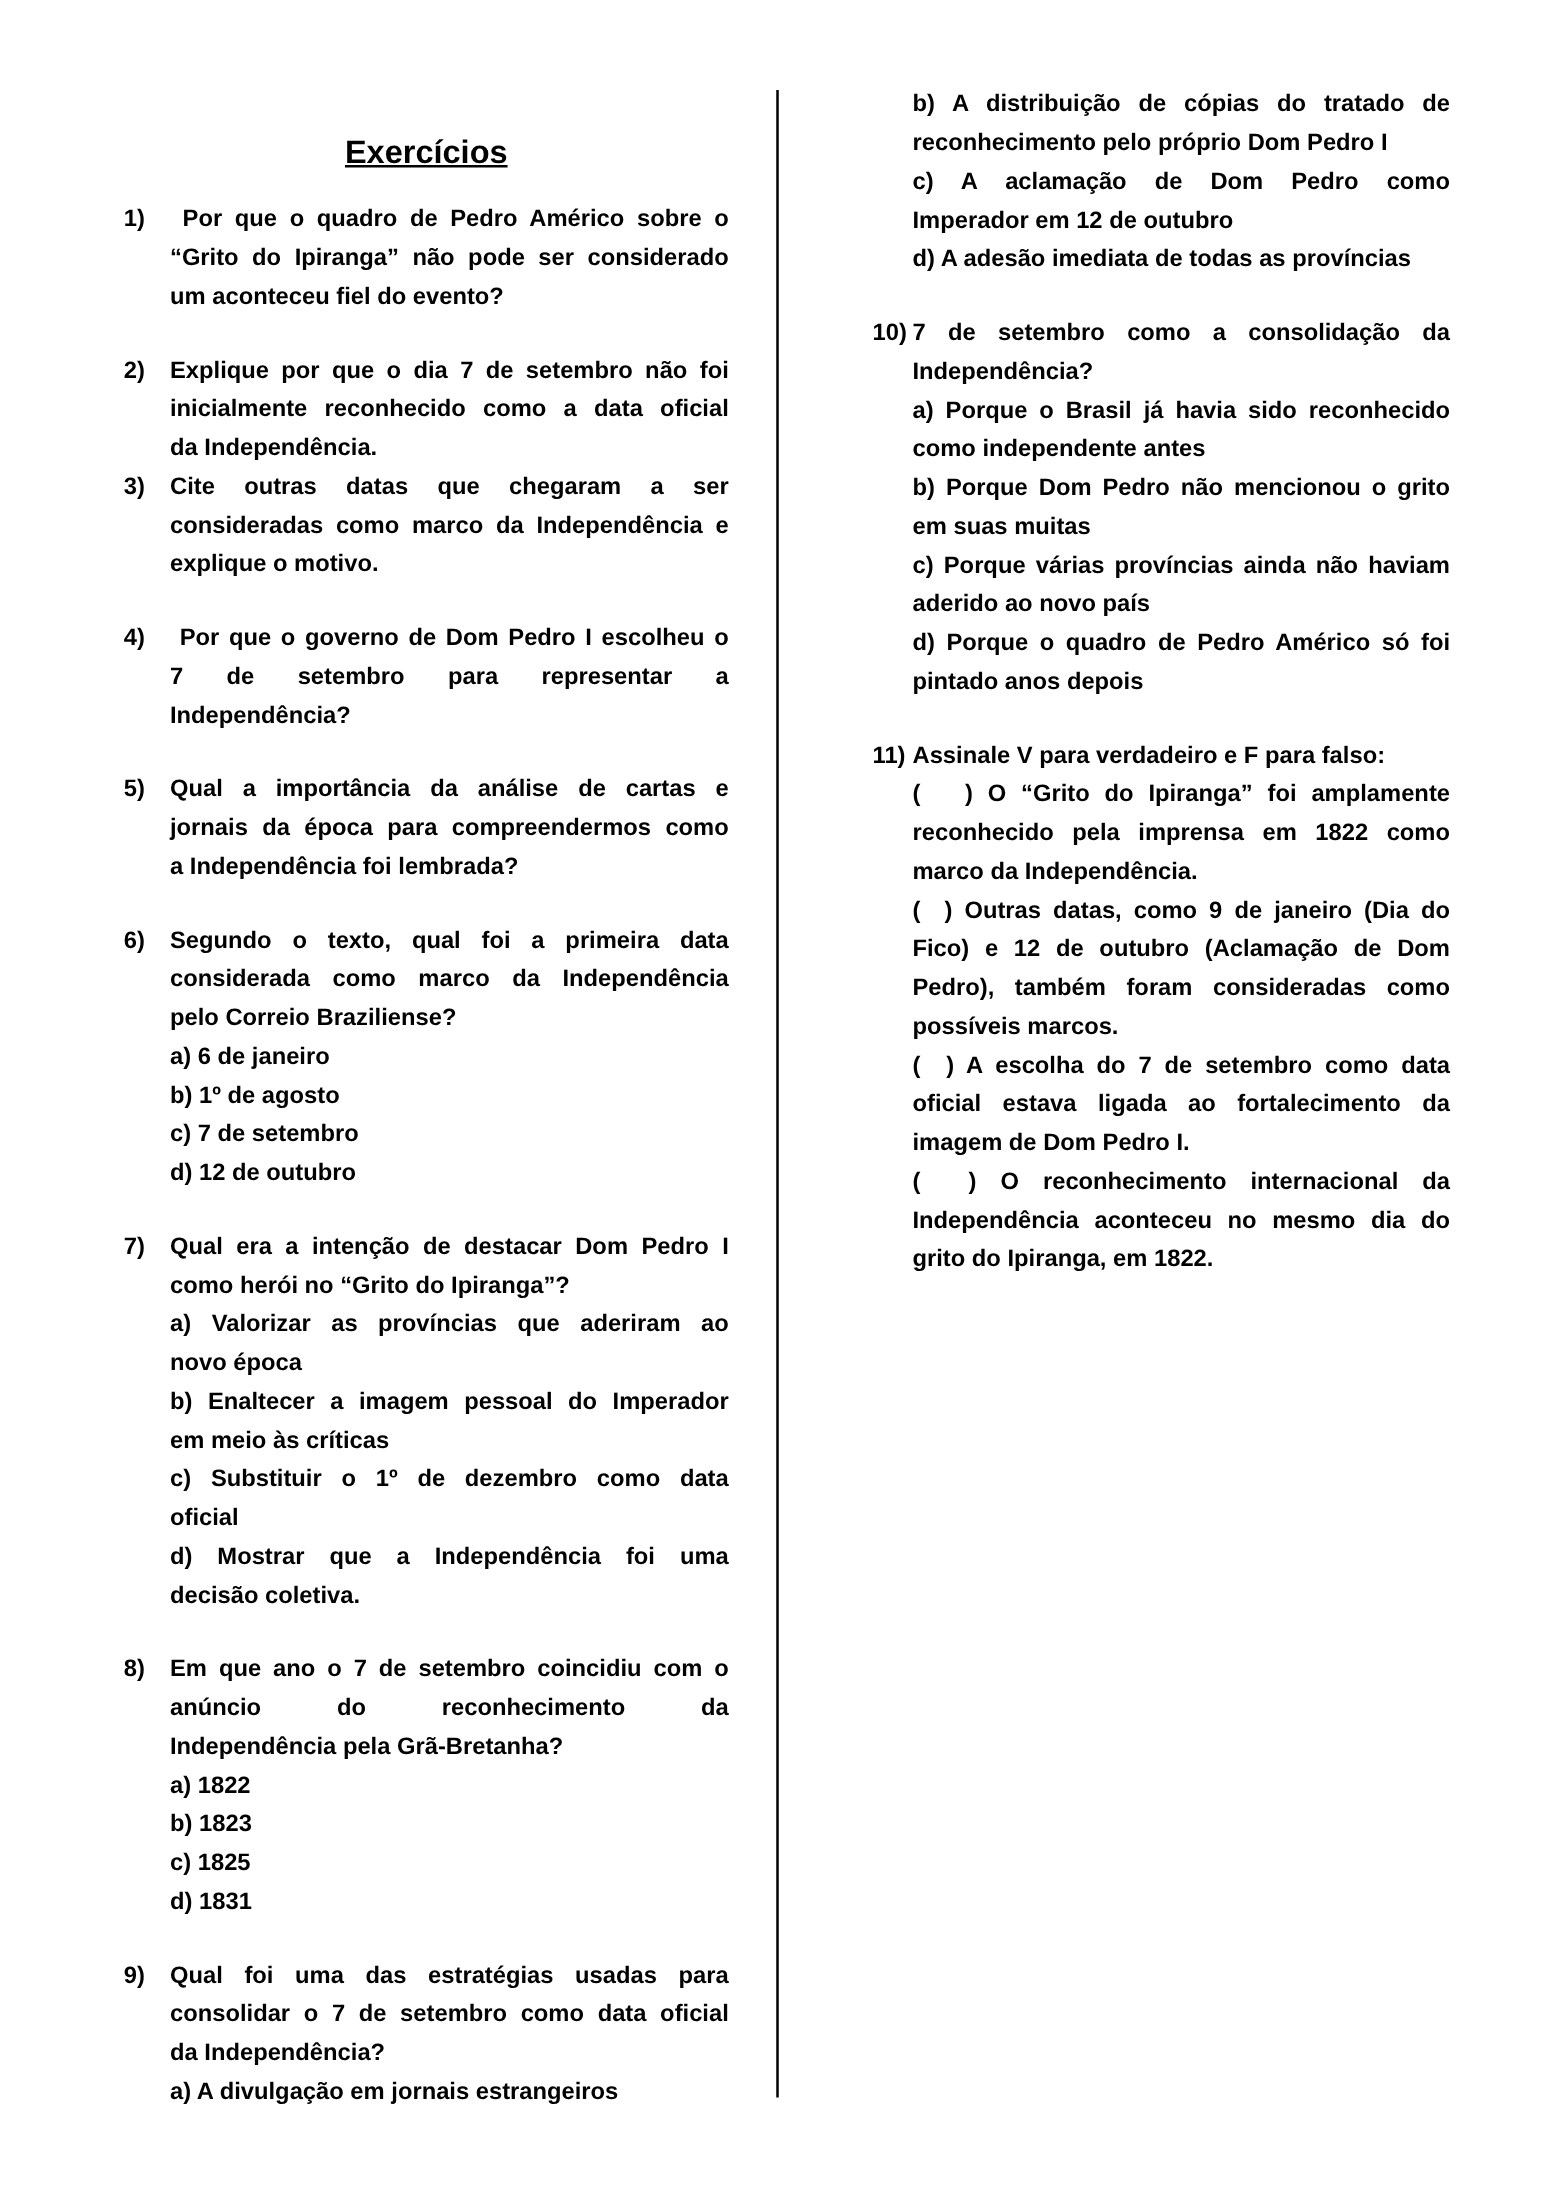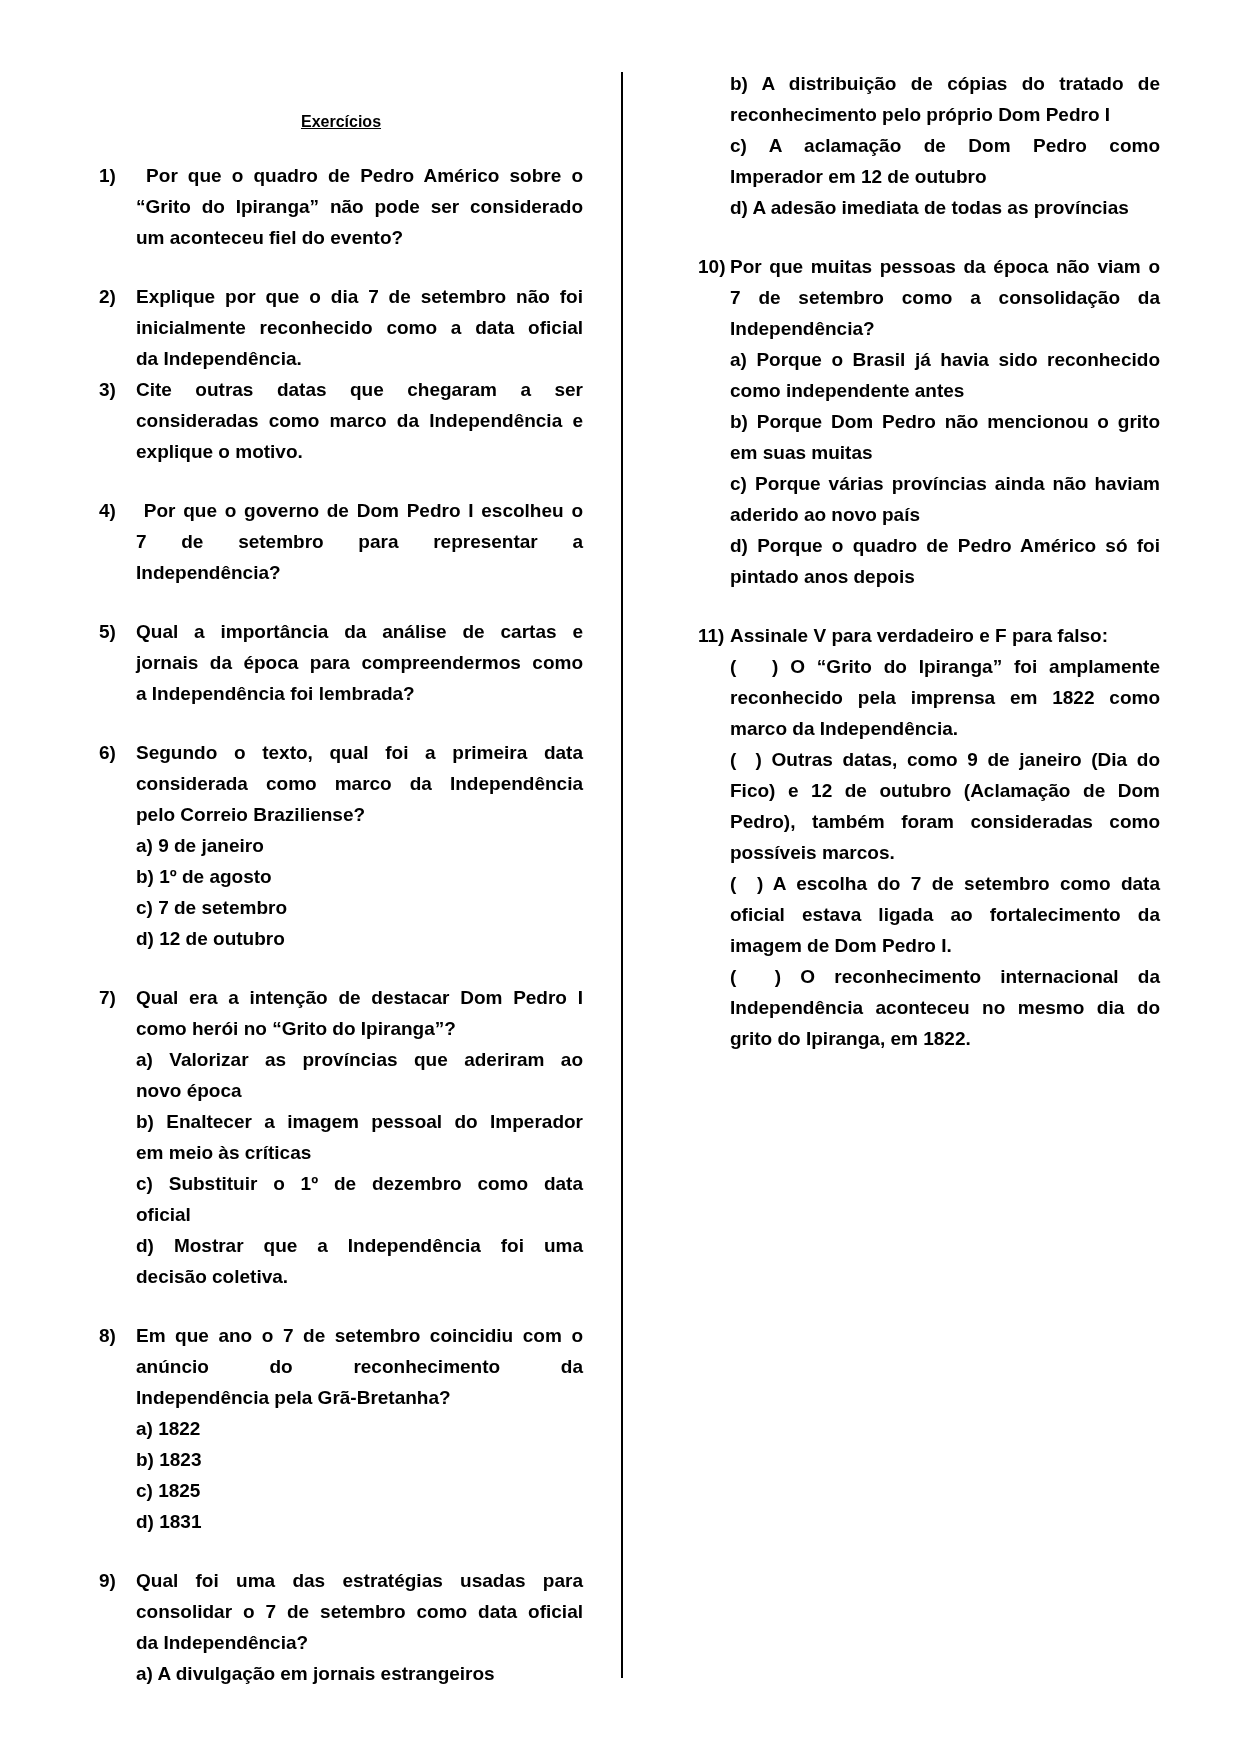--- a/index.html
+++ b/index.html
@@ -33,21 +33,21 @@
     top: 106px;
     width: 484px;
   }
   .col-right {
     left: 698px;
     top: 68px;
     width: 462px;
   }
   .title {
     margin: 0 0 23px 0;
-    font-size: 16px;
+    font-size: 26px;
     line-height: 31px;
     text-align: center;
     text-decoration: underline;
     font-weight: 700;
   }
   .q {
     position: relative;
     margin-top: 28px;
     padding-left: 37px;
   }
@@ -127,21 +127,21 @@
             <div class="line j">jornais da época para compreendermos como</div>
             <div class="line l">a Independência foi lembrada?</div>
           </div>
         </section>
         <section class="q">
           <div class="qnum">6)</div>
           <div class="qbody">
             <div class="line j">Segundo o texto, qual foi a primeira data</div>
             <div class="line j">considerada como marco da Independência</div>
             <div class="line l">pelo Correio Braziliense?</div>
-            <div class="line l">a) 9 de janeiro</div>
+            <div class="line l">a) 6 de janeiro</div>
             <div class="line l">b) 1º de agosto</div>
             <div class="line l">c) 7 de setembro</div>
             <div class="line l">d) 12 de outubro</div>
           </div>
         </section>
         <section class="q">
           <div class="qnum">7)</div>
           <div class="qbody">
             <div class="line j">Qual era a intenção de destacar Dom Pedro I</div>
             <div class="line l">como herói no “Grito do Ipiranga”?</div>
@@ -186,21 +186,20 @@
             <div class="line j">b) A distribuição de cópias do tratado de</div>
             <div class="line l">reconhecimento pelo próprio Dom Pedro I</div>
             <div class="line j">c) A aclamação de Dom Pedro como</div>
             <div class="line l">Imperador em 12 de outubro</div>
             <div class="line l">d) A adesão imediata de todas as províncias</div>
           </div>
         </section>
         <section class="q">
           <div class="qnum">10)</div>
           <div class="qbody">
-            <div class="line j">Por que muitas pessoas da época não viam o</div>
             <div class="line j">7 de setembro como a consolidação da</div>
             <div class="line l">Independência?</div>
             <div class="line j">a) Porque o Brasil já havia sido reconhecido</div>
             <div class="line l">como independente antes</div>
             <div class="line j">b) Porque Dom Pedro não mencionou o grito</div>
             <div class="line l">em suas muitas</div>
             <div class="line j">c) Porque várias províncias ainda não haviam</div>
             <div class="line l">aderido ao novo país</div>
             <div class="line j">d) Porque o quadro de Pedro Américo só foi</div>
             <div class="line l">pintado anos depois</div>

